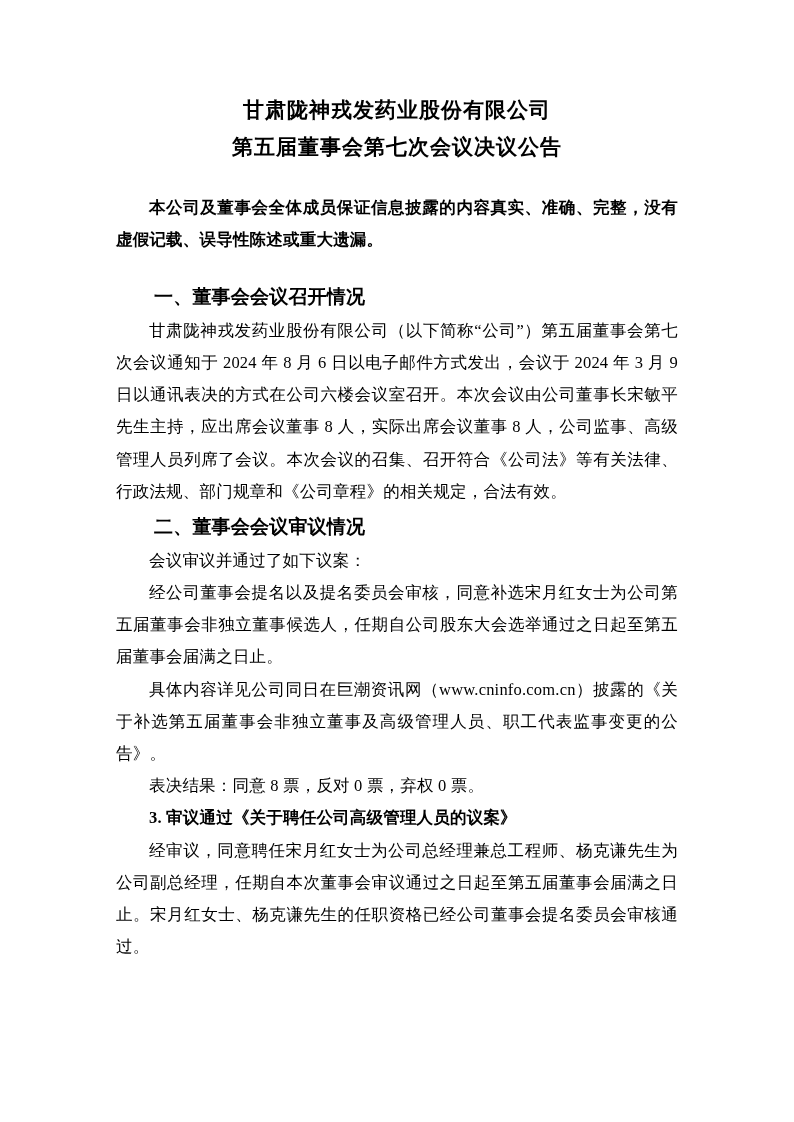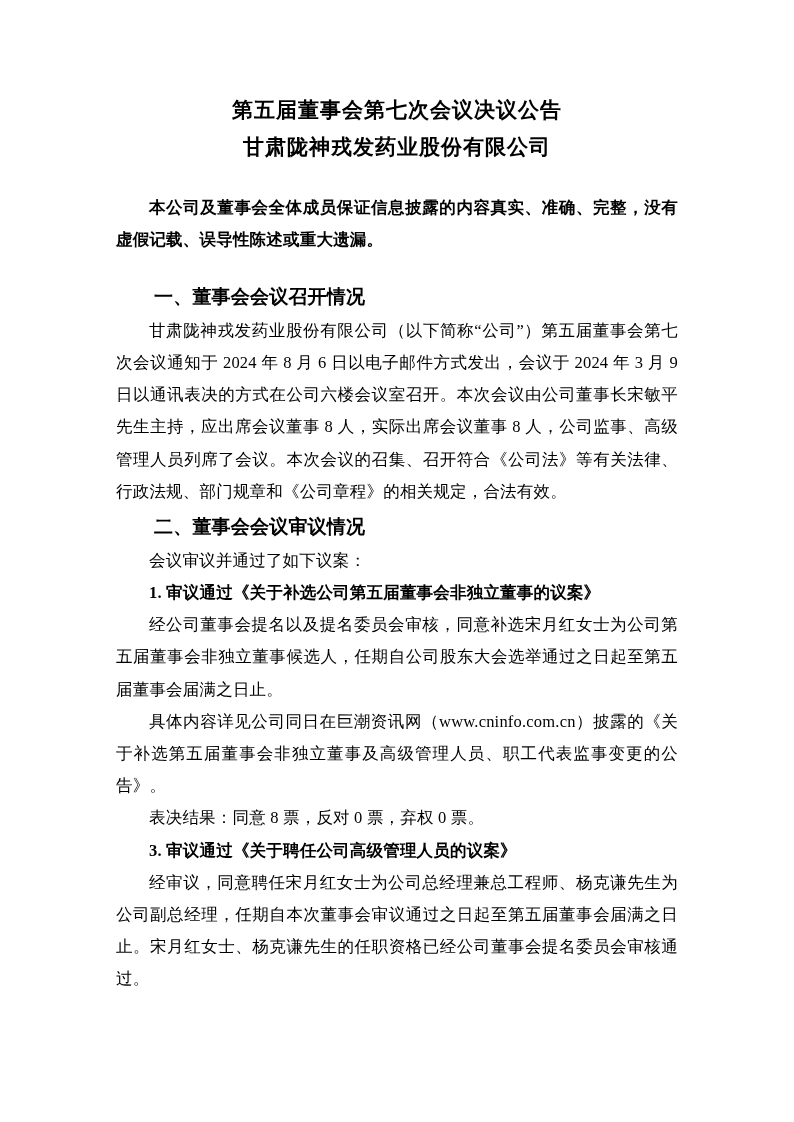--- a/index.html
+++ b/index.html
@@ -81,33 +81,32 @@
     margin: 0;
   }
 </style>
 </head>
 <body>
 
 <div class="page">
 
 
   <div class="title-block">
+    <div class="doc-title">甘肃陇神戎发药业股份有限公司</div>
     <div class="doc-title">第五届董事会第七次会议决议公告</div>
-    <div class="doc-title">甘肃陇神戎发药业股份有限公司</div>
   </div>
 
   <div class="statement">本公司及董事会全体成员保证信息披露的内容真实、准确、完整，没有虚假记载、误导性陈述或重大遗漏。</div>
 
   <div class="section-heading">一、董事会会议召开情况</div>
   <p class="body-text">甘肃陇神戎发药业股份有限公司（以下简称“公司”）第五届董事会第七次会议通知于 2024 年 8 月 6 日以电子邮件方式发出，会议于 2024 年 3 月 9 日以通讯表决的方式在公司六楼会议室召开。本次会议由公司董事长宋敏平先生主持，应出席会议董事 8 人，实际出席会议董事 8 人，公司监事、高级管理人员列席了会议。本次会议的召集、召开符合《公司法》等有关法律、行政法规、部门规章和《公司章程》的相关规定，合法有效。</p>
 
   <div class="section-heading">二、董事会会议审议情况</div>
   <p class="body-text">会议审议并通过了如下议案：</p>
 
-  <div class="sub-heading">1. 审议通过《关于补选公司第五届董事会非独立董事的议案》</div>
   <p class="body-text">经公司董事会提名以及提名委员会审核，同意补选宋月红女士为公司第五届董事会非独立董事候选人，任期自公司股东大会选举通过之日起至第五届董事会届满之日止。</p>
   <p class="body-text">具体内容详见公司同日在巨潮资讯网（www.cninfo.com.cn）披露的《关于补选第五届董事会非独立董事及高级管理人员、职工代表监事变更的公告》。</p>
   <p class="body-text">表决结果：同意 8 票，反对 0 票，弃权 0 票。</p>
 
   <div class="sub-heading">3. 审议通过《关于聘任公司高级管理人员的议案》</div>
   <p class="body-text">经审议，同意聘任宋月红女士为公司总经理兼总工程师、杨克谦先生为公司副总经理，任期自本次董事会审议通过之日起至第五届董事会届满之日止。宋月红女士、杨克谦先生的任职资格已经公司董事会提名委员会审核通过。</p>
 
 </div>
 
 </body></html>

